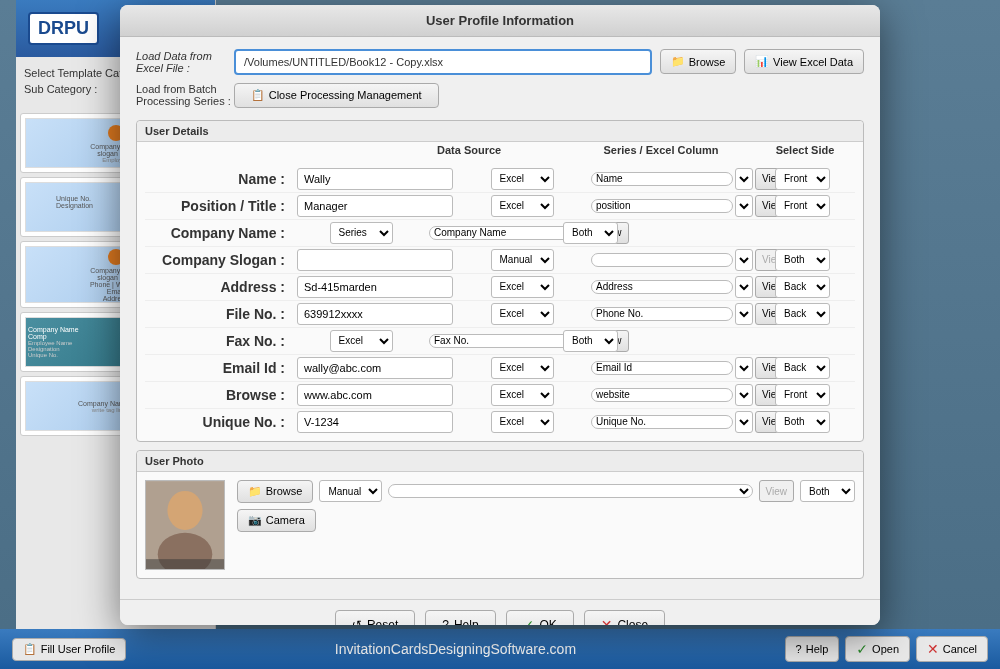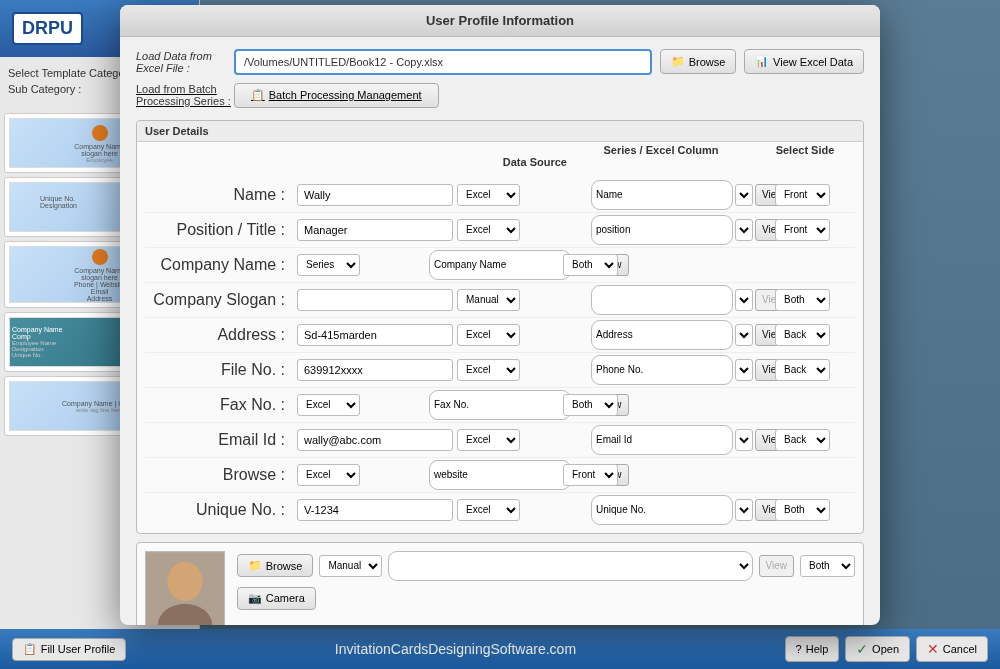--- a/index.html
+++ b/index.html
@@ -16,21 +16,21 @@
     
     .app-bg {
       position: absolute;
       top: 0; left: 0; right: 0; bottom: 0;
       background: linear-gradient(180deg, #5a7d95 0%, #4a6d85 100%);
     }
 
     
     .sidebar {
       position: absolute;
-      top: 0; left: 0;
+      top: 0; left: 16px;
       width: 200px;
       height: 669px;
       background: #e8e8e8;
       border-right: 1px solid #ccc;
     }
     .sidebar-header {
       background: linear-gradient(180deg, #3a7bbf 0%, #2a5a9f 100%);
       padding: 12px;
       display: flex;
       align-items: center;
@@ -220,21 +220,20 @@
       gap: 4px;
       white-space: nowrap;
     }
 
     
     .batch-row {
       display: flex;
       align-items: center;
       gap: 8px;
       margin-bottom: 12px;
-      text-decoration: underline;
     }
     .batch-label {
       font-size: 11px;
       color: #333;
       white-space: nowrap;
       width: 90px;
     }
     .batch-btn {
       background: linear-gradient(180deg, #f5f5f5 0%, #e0e0e0 100%);
       border: 1px solid #aaa;
@@ -270,52 +269,54 @@
     
     .table-header {
       display: grid;
       grid-template-columns: 140px 1fr 130px 180px 100px;
       gap: 4px;
       padding: 2px 8px 4px 8px;
       font-size: 11px;
       font-weight: 600;
       color: #333;
     }
-    .th-data-source { text-align: right; margin-top: 12px; }
+    .th-data-source { text-align: left; }
     .th-series { text-align: center; }
     .th-select-side { text-align: center; }
 
     
     .data-row {
       display: grid;
       grid-template-columns: 140px 1fr 130px 180px 100px;
       gap: 4px;
       align-items: center;
       padding: 2px 8px;
       border-bottom: 1px solid #eee;
     }
     .data-row:last-child { border-bottom: none; }
     .row-label {
-      font-size: 16px;
+      font-size: 14px;
       color: #333;
       text-align: right;
       padding-right: 8px;
+      font-weight: bold;
     }
     .row-input {
       border: 1px solid #bbb;
       border-radius: 3px;
       padding: 3px 6px;
       font-size: 11px;
       background: #fff;
       height: 22px;
     }
     .row-source {
       display: flex;
       align-items: center;
       gap: 2px;
+      justify-content: center;
     }
     .select-sm {
       border: 1px solid #bbb;
       border-radius: 3px;
       padding: 2px 4px;
       font-size: 10px;
       background: #fff;
       height: 22px;
       cursor: pointer;
     }
@@ -324,21 +325,21 @@
       align-items: center;
       gap: 2px;
     }
     .series-input {
       flex: 1;
       border: 1px solid #bbb;
       border-radius: 9px;
       padding: 3px 4px;
       font-size: 10px;
       background: #fff;
-      height: 30px;
+      height: 14px;
     }
     .view-btn {
       background: linear-gradient(180deg, #f5f5f5 0%, #e0e0e0 100%);
       border: 1px solid #aaa;
       border-radius: 3px;
       padding: 2px 6px;
       font-size: 10px;
       cursor: pointer;
       height: 22px;
     }
@@ -535,21 +536,21 @@
         <button class="view-excel-btn">
           <span>📊</span>
           <span>View Excel Data</span>
         </button>
       </div>
 
       <div class="batch-row">
         <div class="batch-label">Load from Batch<br>Processing Series :</div>
         <button class="batch-btn">
           <span>📋</span>
-          <span>Batch Processing Management</span>
+          <span>Close Processing Management</span>
         </button>
       </div>
 
       <div class="section-box">
         <div class="section-title">User Details</div>
 
         <div class="table-header">
           <div></div>
           <div></div>
           <div class="th-data-source">Data Source</div>
@@ -751,20 +752,21 @@
     <div class="side-select">
       <select class="side-input">
         <option>Front</option>
         <option selected="">Back</option>
         <option>Both</option>
       </select>
     </div>
   </div>
             <div class="data-row">
     <div class="row-label">Browse :</div>
+    <input class="row-input" value="www.abc.com" style="">
     <div class="row-source">
       <select class="select-sm">
         <option selected="">Excel</option>
         <option>Series</option>
         <option>Manual</option>
       </select>
     </div>
     <div class="row-series">
       <input class="series-input" value="website" style="">
       <select class="select-sm" style="width:18px; padding:0;">
@@ -802,20 +804,21 @@
         <option>Front</option>
         <option>Back</option>
         <option selected="">Both</option>
       </select>
     </div>
   </div>
           </div>
       </div>
 
       <div class="section-box">
+        <div class="section-title">User Photo</div>
         <div style="padding:8px; display:flex; align-items:flex-start; gap:12px;">
           <div class="photo-placeholder">
             <svg viewBox="0 0 80 90" xmlns="http://www.w3.org/2000/svg">
               <rect width="80" height="90" fill="#b0a090"></rect>
               <ellipse cx="40" cy="30" rx="18" ry="20" fill="#d4a574"></ellipse>
               <ellipse cx="40" cy="75" rx="28" ry="22" fill="#8a7060"></ellipse>
               <rect x="0" y="80" width="80" height="20" fill="#333" opacity="0.5"></rect>
             </svg>
           </div>
           <div class="photo-controls">

